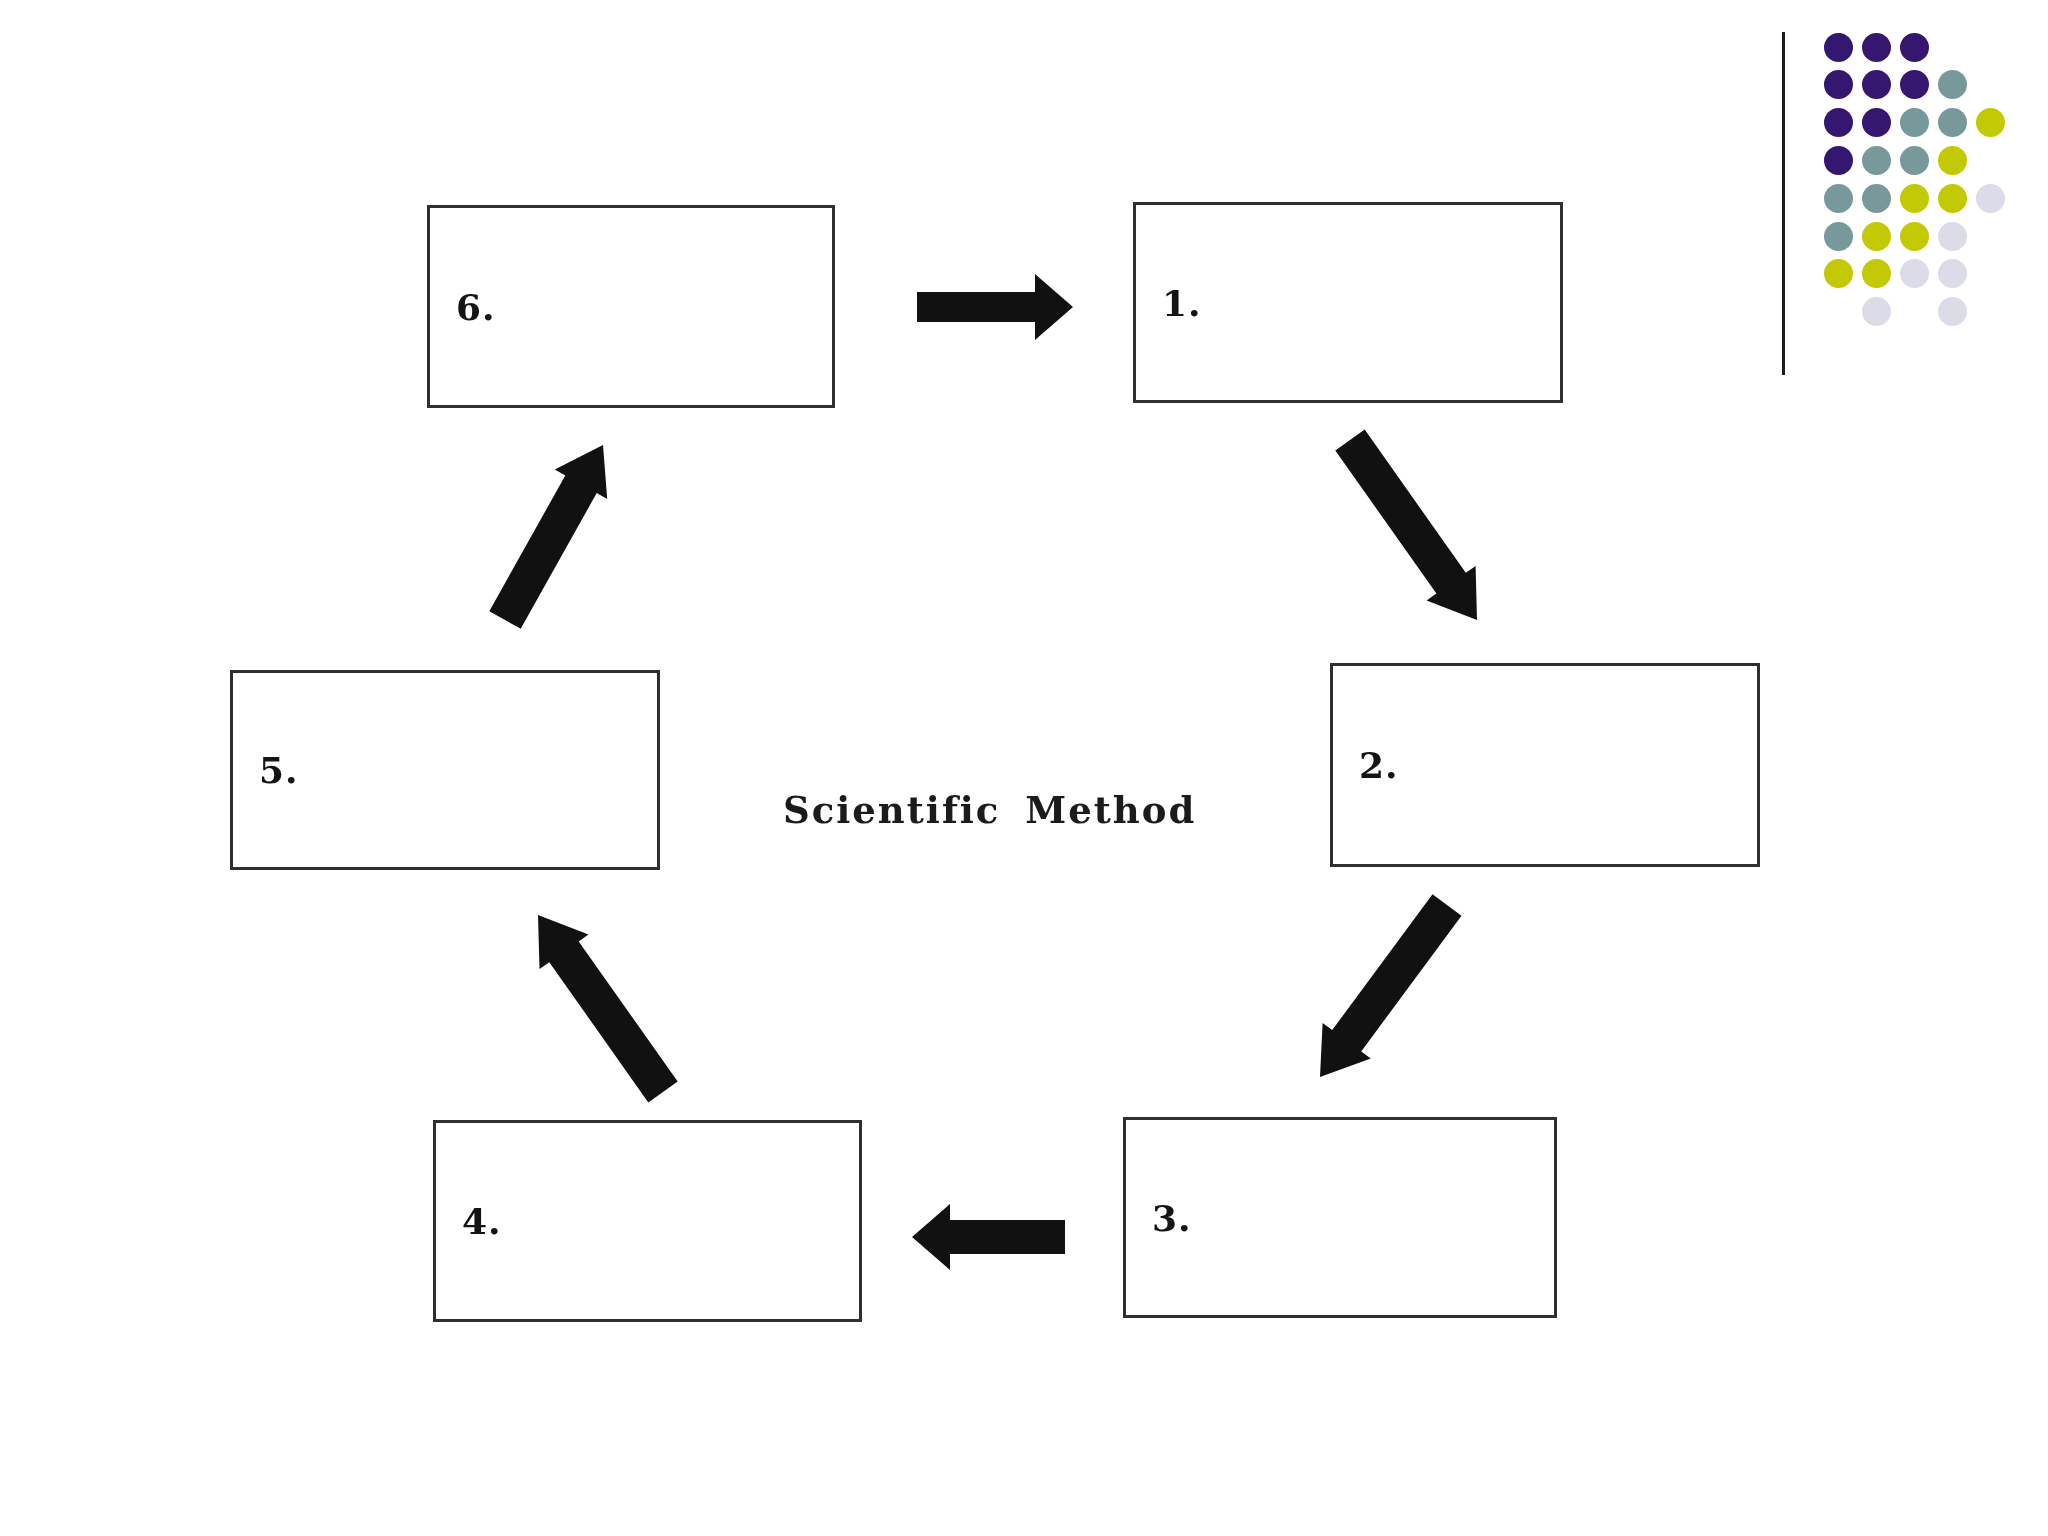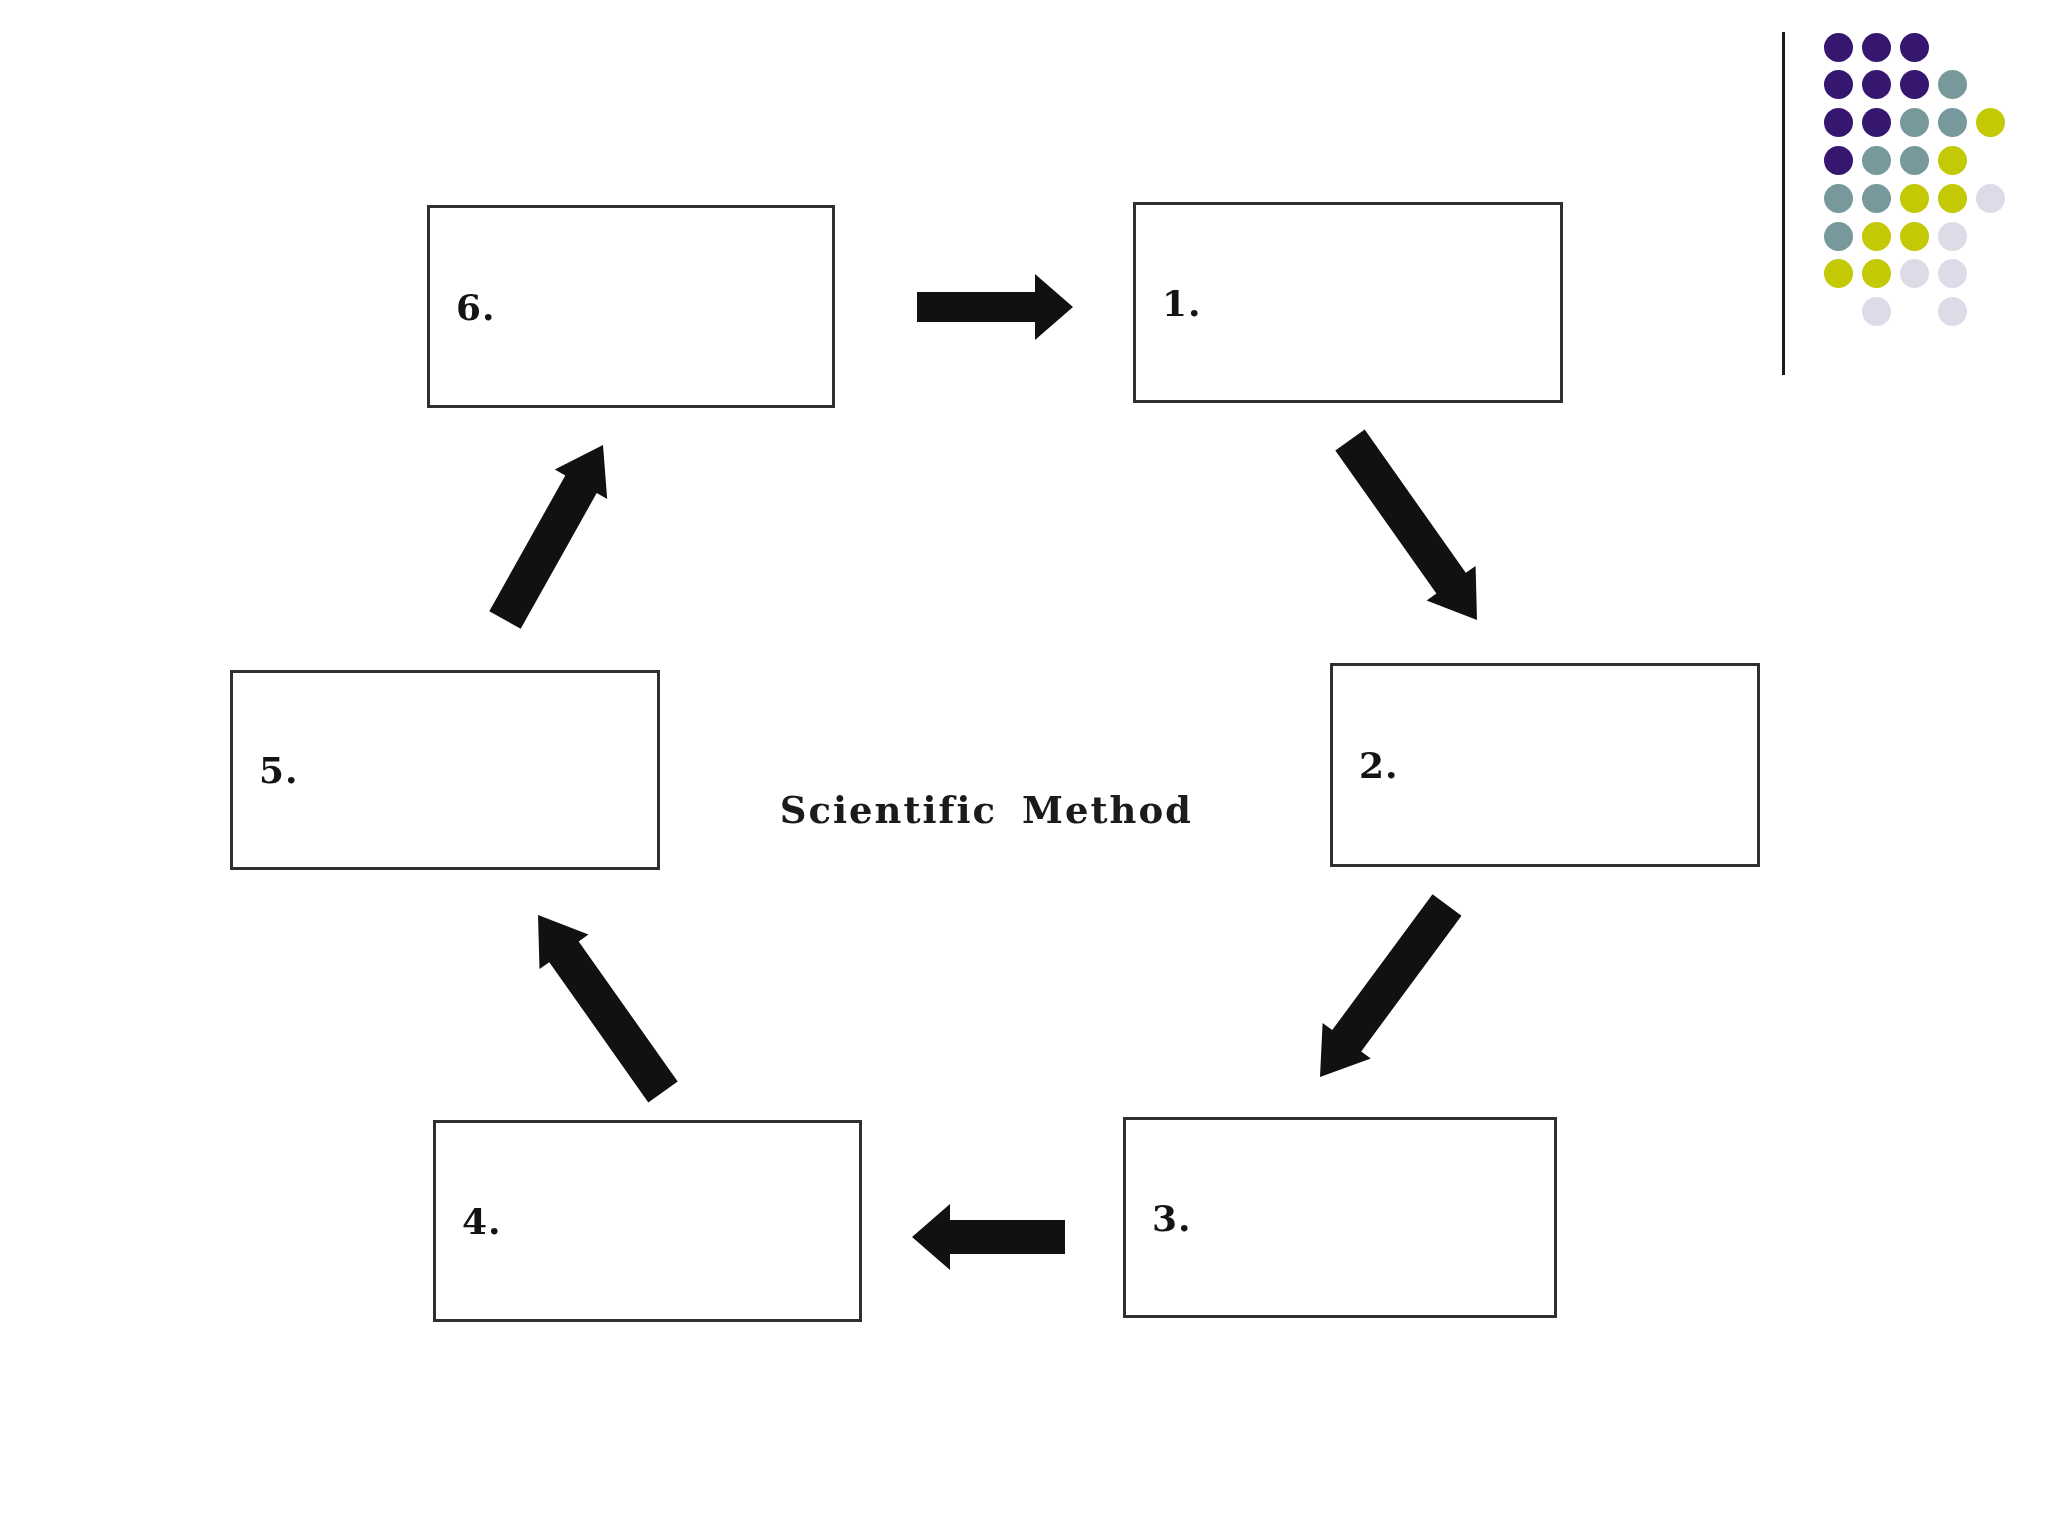--- a/index.html
+++ b/index.html
@@ -33,22 +33,22 @@
   .pos-box5{left:230px;top:670px;width:430px;height:200px;}
   .pos-box6{left:427px;top:205px;width:408px;height:203px;}
 
   #arrow-layer{
     position:absolute;left:0;top:0;width:2048px;height:1536px;
   }
   #arrow-layer polygon{fill:var(--arrow-color,#111111);}
 
   .center-title{
     position:absolute;
-    left:753px;top:788px;width:440px;
-    text-align:right;
+    left:783px;top:788px;width:440px;
+    text-align:left;
     font-size:37px;
     font-weight:bold;
     color:#1b1b1b;
     letter-spacing:2px;
     word-spacing:10px;
   }
   .vrule{
     position:absolute;
     left:1782px;top:32px;
     width:3px;height:343px;

